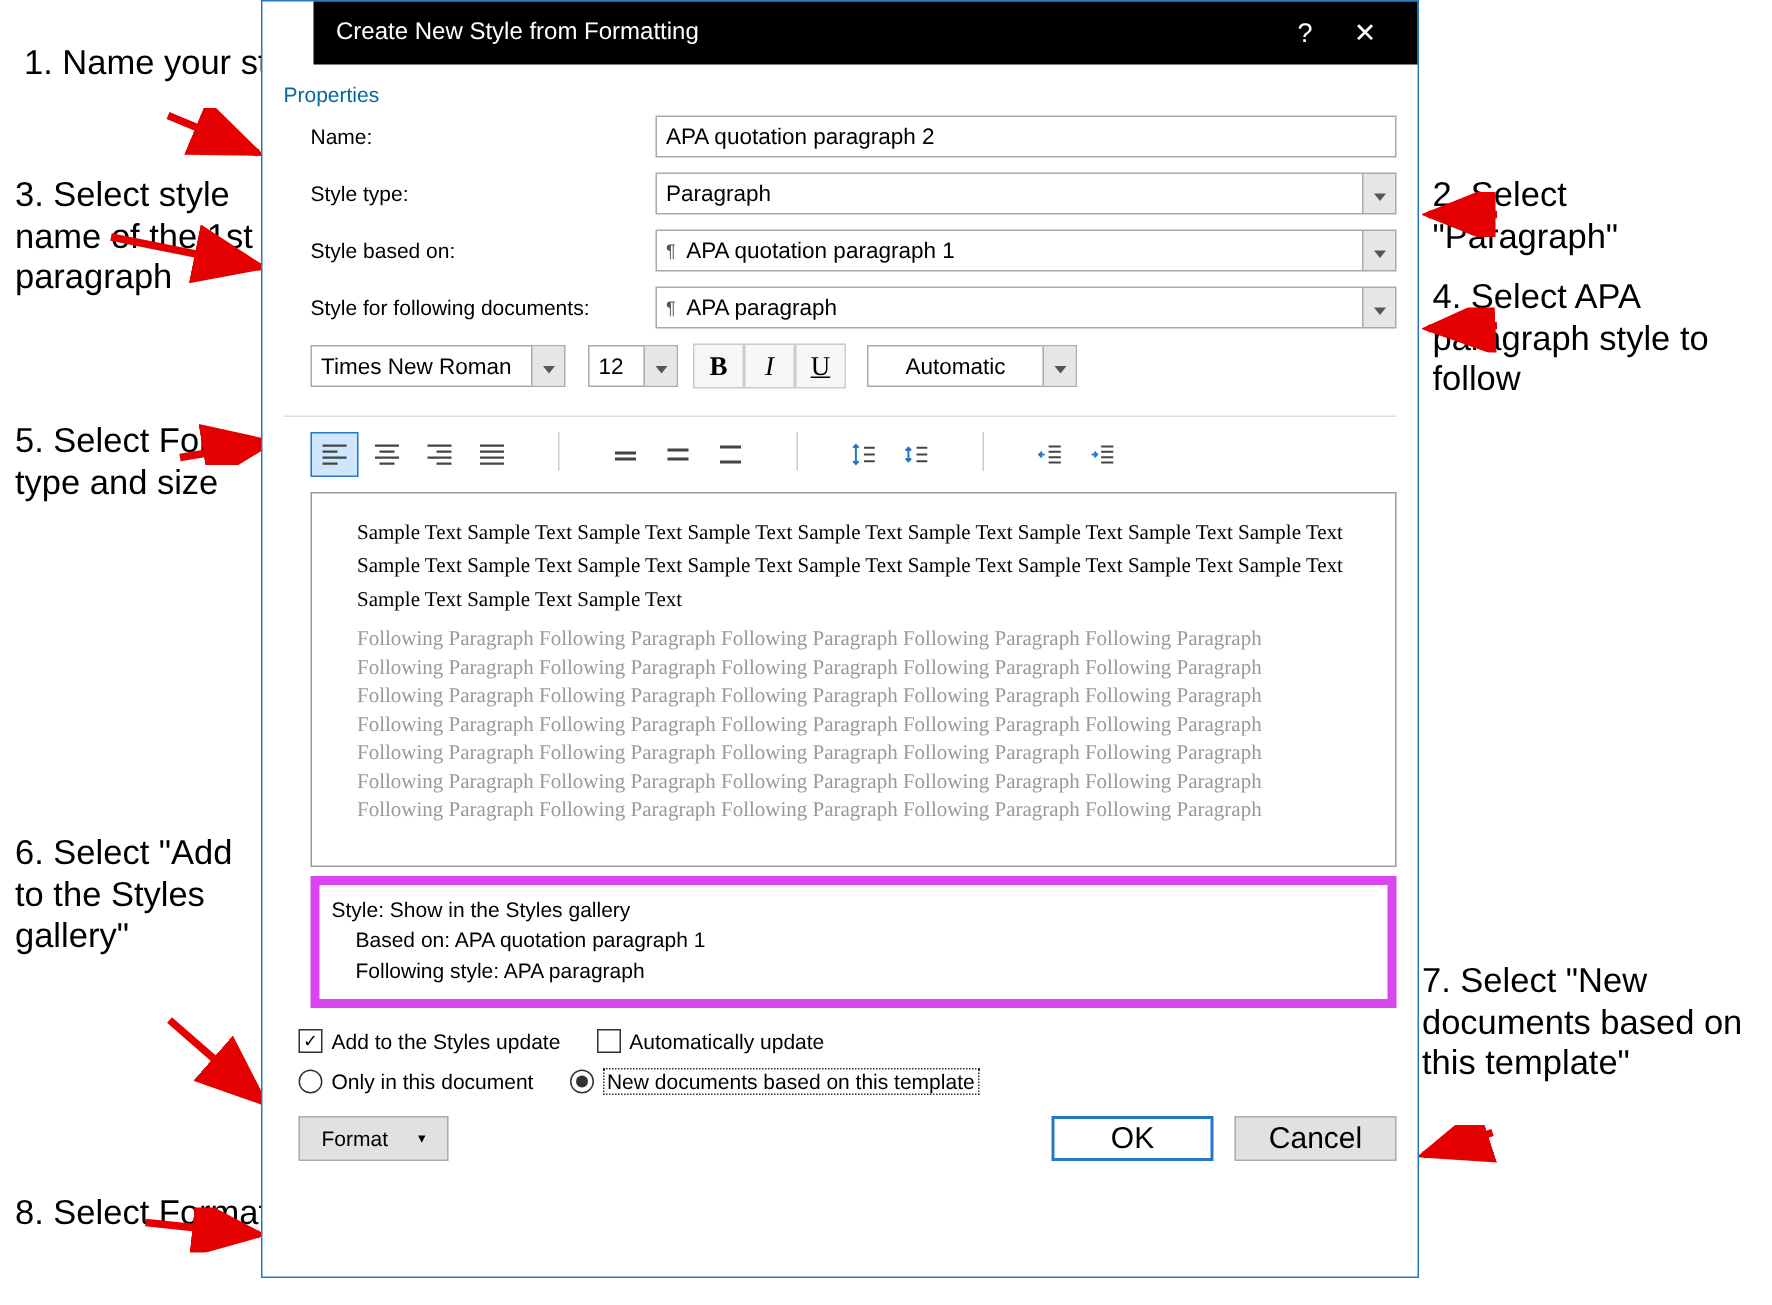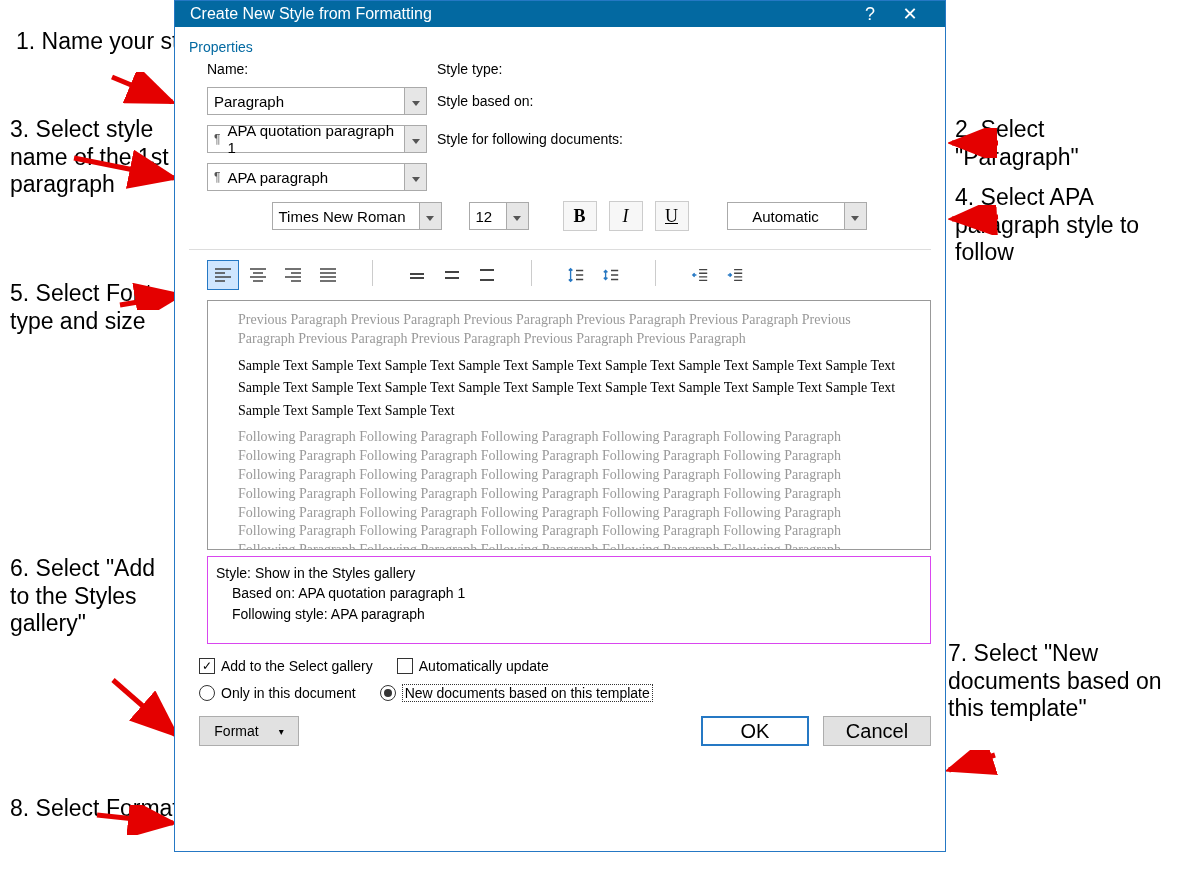--- a/index.html
+++ b/index.html
@@ -1,48 +1,48 @@
 <!DOCTYPE html>
 <html><head>
 <meta charset="utf-8">
 <style>
 * { box-sizing: border-box; margin: 0; padding: 0; }
 body { font-family: "Segoe UI", Arial, sans-serif; font-size: 14px; background: #fff; width: 1181px; height: 870px; position: relative; }
 .annotation { position: absolute; font-family: Arial, sans-serif; font-size: 23px; color: #000; line-height: 1.2; }
 .dialog { position: absolute; left: 174px; top: 0; width: 772px; height: 852px; background: #fff; border: 1px solid #2578c4; }
-.titlebar { background: #0369a1; color: #fff; height: 26px; display: flex; align-items: center; padding: 0 15px; }
+.titlebar { background: #000000; color: #fff; height: 42px; display: flex; align-items: center; padding: 0 15px; margin-left: 34px; }
 .titlebar .title { flex: 1; font-size: 16px; }
 .titlebar .help-icon, .titlebar .close-icon { width: 40px; text-align: center; font-size: 18px; cursor: pointer; }
 .content { padding: 8px 14px 14px 14px; }
 .section-label { font-size: 14px; color: #0369a1; margin: 4px 0 6px 0; }
 .prop-grid { display: grid; grid-template-columns: 220px 1fr; gap: 10px 10px; align-items: center; padding-left: 18px; margin-bottom: 10px; }
 .prop-grid label { font-size: 14px; }
 .text-input { width: 100%; height: 28px; border: 1px solid #aaa; padding: 2px 6px; font-size: 15px; font-family: inherit; }
 .dropdown { position: relative; display: flex; width: 100%; height: 28px; border: 1px solid #aaa; background: #fff; }
 .dropdown .dd-text { flex: 1; padding: 3px 6px; font-size: 15px; display: flex; align-items: center; gap: 4px; }
 .dropdown .dd-btn { width: 22px; border-left: 1px solid #aaa; background: #e6e6e6; display: flex; align-items: center; justify-content: center; }
 .pilcrow { font-size: 12px; color: #555; margin-right: 3px; }
 hr.sep { border: none; border-top: 1px solid #ddd; margin: 18px 0 10px 0; }
-.formatting-row { display: flex; gap: 12px; align-items: center; padding-left: 18px; margin: 10px 0; justify-content: center; }
+.formatting-row { display: flex; gap: 0; align-items: center; padding-left: 18px; margin: 10px 0; }
 .font-dd { width: 170px; }
 .size-dd { width: 60px; margin-left: 15px; }
 .btn-ico { width: 34px; height: 30px; border: 1px solid #ccc; background: #f7f7f7; display: flex; align-items: center; justify-content: center; font-family: "Times New Roman", serif; cursor: pointer; }
 .btn-b { font-weight: bold; font-size: 18px; }
 .btn-i { font-style: italic; font-size: 18px; }
 .btn-u { text-decoration: underline; font-size: 18px; }
 .color-dd { width: 140px; }
 .toolbar2 { display: flex; gap: 38px; padding-left: 18px; margin: 6px 0 10px 0; }
 .tb-group { display: flex; gap: 3px; align-items: center; }
 .tb-btn { width: 32px; height: 30px; border: 1px solid transparent; display: flex; align-items: center; justify-content: center; cursor: pointer; color: #555; }
 .tb-btn.active { background: #cfe6ff; border: 1px solid #2578c4; }
 .tb-btn svg { width: 18px; height: 18px; }
 .vsep { border-left: 1px solid #ccc; height: 26px; margin: 0 -10px; }
 .preview { border: 1px solid #999; margin-left: 18px; padding: 10px 30px; height: 250px; overflow: hidden; color: #999; font-family: "Times New Roman", serif; font-size: 14px; line-height: 1.35; }
 .preview .sample { color: #000; margin: 6px 0; line-height: 1.6; }
-.style-info { border: 1px solid #d946ef; margin-left: 18px; margin-top: 6px; padding: 6px 8px; font-size: 14px; height: 88px; }
+.style-info { border: 6px solid #d946ef; margin-left: 18px; margin-top: 6px; padding: 6px 8px; font-size: 14px; height: 88px; }
 .style-info div { line-height: 1.45; }
 .options { padding-left: 10px; margin-top: 14px; font-size: 14px; }
 .options-row { display: flex; gap: 24px; align-items: center; margin-bottom: 10px; }
 .chk { display: flex; align-items: center; gap: 6px; }
 .chk .box { width: 16px; height: 16px; border: 1px solid #333; display: flex; align-items: center; justify-content: center; font-size: 12px; }
 .radio { display: flex; align-items: center; gap: 6px; }
 .radio .circ { width: 16px; height: 16px; border: 1px solid #333; border-radius: 50%; display: flex; align-items: center; justify-content: center; }
 .radio .circ.sel::after { content: ""; width: 8px; height: 8px; background: #333; border-radius: 50%; }
 .dotted-focus { border: 1px dotted #333; padding: 0 2px; }
 .bottom-row { display: flex; align-items: center; margin-top: 14px; padding-left: 10px; }
@@ -98,20 +98,21 @@
 <div class="dialog">
   <div class="titlebar">
     <div class="title">Create New Style from Formatting</div>
     <div class="help-icon">?</div>
     <div class="close-icon">✕</div>
   </div>
   <div class="content">
     <div class="section-label">Properties</div>
     <div class="prop-grid">
       <label>Name:</label>
+      <input class="text-input" value="APA quotation paragraph 2" style="">
       <label>Style type:</label>
       <div class="dropdown">
           <div class="dd-text">Paragraph</div>
           <div class="dd-btn">
             <span class="chev"></span>
           </div>
         </div>
       <label>Style based on:</label>
       <div class="dropdown">
           <div class="dd-text">
@@ -225,34 +226,33 @@
           </div>
         <div class="tb-btn">
             <svg viewBox="0 0 20 20">
               <path stroke="#2578c4" stroke-width="1.5" fill="none" d="M2 10l4 0M4 8l2 2-2 2"></path>
               <path stroke="#444" stroke-width="1.5" d="M9 4h9M9 8h9M9 12h9M9 16h9"></path>
             </svg>
           </div>
       </div>
     </div>
     <div class="preview">
-      <div>Previous Paragraph Previous Paragraph Previous Paragraph Previous Paragraph Previous Paragraph Previous Paragraph Previous Paragraph Previous Paragraph Previous Paragraph Previous Paragraph</div>
       <div class="sample">Sample Text Sample Text Sample Text Sample Text Sample Text Sample Text Sample Text Sample Text Sample Text Sample Text Sample Text Sample Text Sample Text Sample Text Sample Text Sample Text Sample Text Sample Text Sample Text Sample Text Sample Text</div>
       <div>Following Paragraph Following Paragraph Following Paragraph Following Paragraph Following Paragraph Following Paragraph Following Paragraph Following Paragraph Following Paragraph Following Paragraph Following Paragraph Following Paragraph Following Paragraph Following Paragraph Following Paragraph Following Paragraph Following Paragraph Following Paragraph Following Paragraph Following Paragraph Following Paragraph Following Paragraph Following Paragraph Following Paragraph Following Paragraph Following Paragraph Following Paragraph Following Paragraph Following Paragraph Following Paragraph Following Paragraph Following Paragraph Following Paragraph Following Paragraph Following Paragraph</div>
     </div>
     <div class="style-info">
       <div>Style: Show in the Styles gallery</div>
       <div style="padding-left:16px">Based on: APA quotation paragraph 1</div>
       <div style="padding-left:16px">Following style: APA paragraph</div>
     </div>
     <div class="options">
       <div class="options-row">
         <div class="chk">
             <div class="box">✓</div>
-            <span>Add to the Select gallery</span>
+            <span>Add to the Styles update</span>
           </div>
         <div class="chk">
             <div class="box"></div>
             <span>Automatically update</span>
           </div>
       </div>
       <div class="options-row">
         <div class="radio">
             <div class="circ"></div>
             <span>Only in this document</span>

